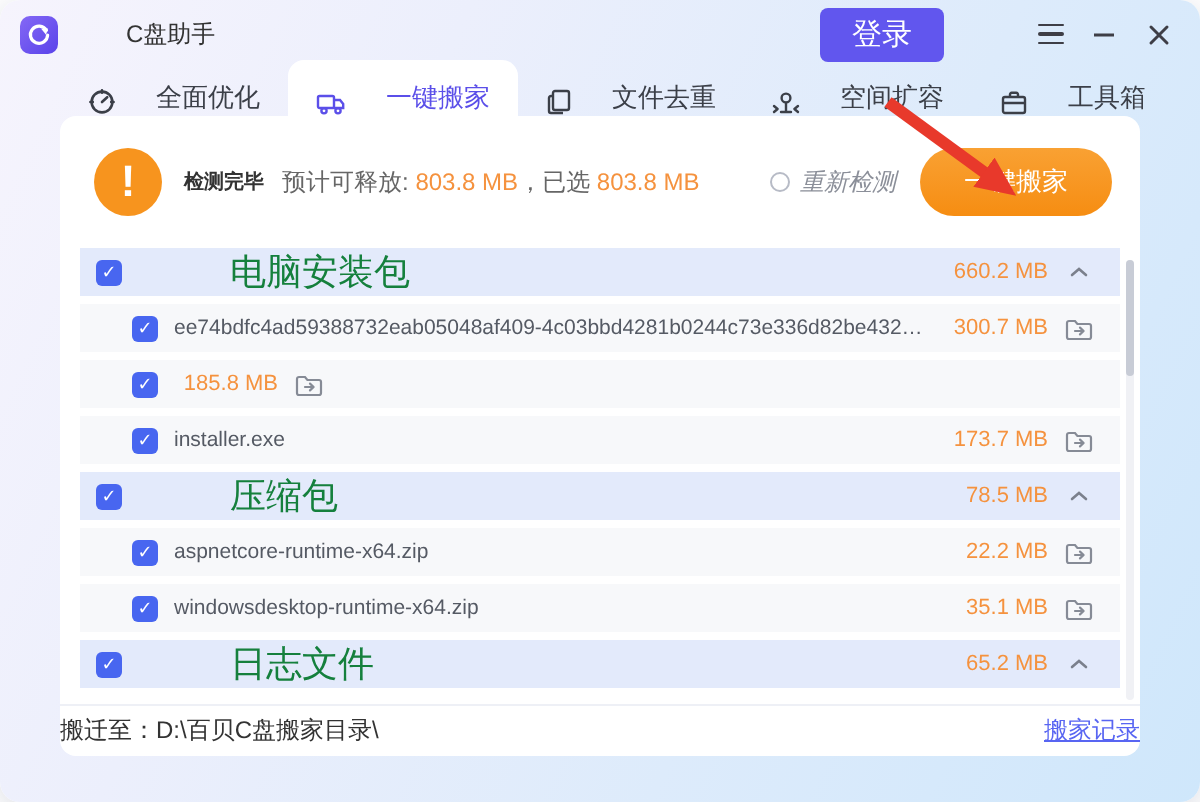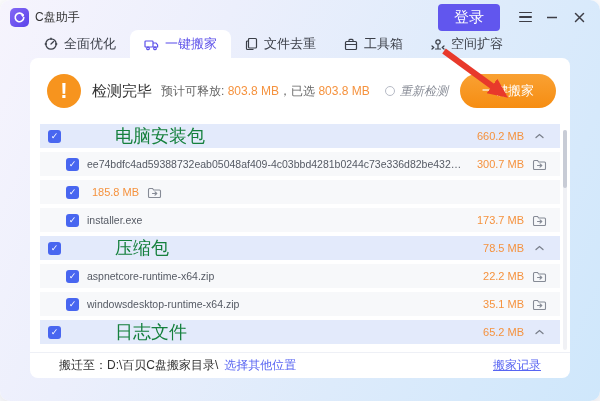--- a/index.html
+++ b/index.html
@@ -4,45 +4,45 @@
 <style>
   html,body{margin:0;padding:0;background:#ffffff;}
   *{box-sizing:border-box;}
   .window{
     position:relative;width:600px;height:401px;border-radius:10px;overflow:hidden;
     background:linear-gradient(115deg,#f6f4fd 0%,#eceffc 30%,#ddebfb 65%,#cfe7fb 100%);
     font-family:"Liberation Sans","DejaVu Sans",sans-serif;
     box-shadow:0 4px 18px rgba(40,50,90,.18);
   }
   
-  .titlebar{display:flex;align-items:center;height:30px;padding:4px 14px 0 10px;}
+  .titlebar{display:flex;align-items:center;height:30px;padding:4px 14px 0 10px;gap:28px;}
   .logo{width:19px;height:19px;border-radius:5px;flex:none;
     background:linear-gradient(135deg,#8468f5,#5a43ea);
     display:flex;align-items:center;justify-content:center;}
   .app-title{font-size:12px;color:#333;margin-left:6px;}
   .tb-spacer{flex:1;}
   .login-btn{background:var(--brand,#6156ee);color:#fff;font-size:15px;padding:4px 16px;
     border-radius:4px;cursor:pointer;}
   .win-controls{display:flex;align-items:center;gap:13px;margin-left:18px;color:#3e3e46;}
   .wc{width:14px;height:14px;display:flex;align-items:center;justify-content:center;cursor:pointer;}
   .hamburger{display:flex;flex-direction:column;justify-content:center;gap:3px;}
   .hamburger i{display:block;width:13px;height:1.6px;background:#3e3e46;border-radius:1px;}
   
   .tabbar{display:flex;align-items:flex-end;height:28px;padding-left:30px;}
-  .tab{display:flex;align-items:center;gap:6px;font-size:13px;color:#3b3f48;
+  .tab{display:flex;align-items:flex-end;gap:20px;font-size:13px;color:#3b3f48;
     padding:0 14px;height:28px;cursor:pointer;white-space:nowrap;}
   .tab svg{flex:none;}
   .tab.active{background:#fff;border-radius:8px 8px 0 0;color:var(--accent,#5b4fe9);}
   
   .card{position:absolute;left:30px;right:30px;top:58px;bottom:23px;background:#fff;
     border-radius:8px;}
   .summary{display:flex;align-items:center;height:66px;padding:0 14px 0 17px;}
   .warn{width:34px;height:34px;border-radius:50%;background:var(--orange,#f7941e);flex:none;
     color:#fff;font-weight:bold;font-size:22px;display:flex;align-items:center;justify-content:center;}
-  .status{font-size:15px;font-weight:normal;color:#333;margin:0 9px 0 11px;white-space:nowrap;}
+  .status{font-size:10px;font-weight:bold;color:#333;margin:0 9px 0 11px;white-space:nowrap;}
   .detail{font-size:12px;color:#666;white-space:nowrap;}
   .detail .val{color:var(--orange-text,#f5923e);margin-top:29px;}
   .rescan{margin-left:auto;display:flex;align-items:center;gap:5px;color:#8b8f99;
     font-size:12px;cursor:pointer;white-space:nowrap;font-style:italic;}
   .radio{width:10px;height:10px;border:1.5px solid #b7bbc6;border-radius:50%;flex:none;}
   .action-btn{margin-left:12px;background:linear-gradient(180deg,#f9a133,#f68d12);color:#fff;
     font-size:13px;padding:8px 22px;border-radius:17px;cursor:pointer;white-space:nowrap;}
   .anno-arrow{position:absolute;left:400px;top:-14px;width:110px;height:66px;z-index:6;
     pointer-events:none;}
   
@@ -57,21 +57,21 @@
     overflow:hidden;text-overflow:ellipsis;}
   .size{font-size:11px;color:var(--orange-text,#f5923e);width:60px;text-align:right;flex:none;}
   .tail{width:30px;display:flex;justify-content:center;align-items:center;flex:none;cursor:pointer;}
   
   .scroll-track{position:absolute;right:3px;top:72px;bottom:28px;width:4px;background:#f0f1f5;
     border-radius:2px;}
   .scroll-thumb{position:absolute;top:0;left:0;width:4px;height:58px;background:#c8ccd6;
     border-radius:2px;cursor:pointer;}
   
   .footer{position:absolute;left:0;right:0;bottom:0;height:26px;border-top:1px solid #eef0f6;
-    display:flex;align-items:center;padding:0 29px;font-size:12px;color:#333;white-space:nowrap;}
+    display:flex;align-items:center;padding:0 0;font-size:12px;color:#333;white-space:nowrap;}
   .link{color:#5865f2;cursor:pointer;margin-left:6px;}
   .history{margin-left:auto;color:#5865f2;text-decoration:underline;cursor:pointer;}
 </style>
 </head>
 <body>
 
 <div class="window" style="--brand: #6156ee; --accent: #5b4fe9; --orange: #f7941e; --orange-text: #f5923e; --check: #4866f0;">
 
   <div class="titlebar">
     <div class="logo">
@@ -129,35 +129,35 @@
           <svg width="13" height="14" viewBox="0 0 13 14" fill="none" stroke="currentColor" stroke-width="1.2">
             <rect x="3.5" y="1.5" width="8" height="9.5" rx="1"></rect>
             <path d="M3.5 4 h-1 a1 1 0 0 0 -1 1 v6.5 a1 1 0 0 0 1 1 h6"></path>
           </svg>
         </span>
         <span>文件去重</span>
       </div>
       <div class="tab">
         <span style="display: inline-flex;">
           <svg width="14" height="13" viewBox="0 0 14 13" fill="none" stroke="currentColor" stroke-width="1.2">
-            <rect x="1.5" y="3.5" width="11" height="8" rx="1"></rect>
-            <path d="M5 3.5 V2.2 a0.8 0.8 0 0 1 0.8-0.8 h2.4 a0.8 0.8 0 0 1 0.8.8 V3.5 M1.5 6.5 h11"></path>
-          </svg>
-        </span>
-        <span>工具箱</span>
-      </div>
-      <div class="tab">
-        <span style="display: inline-flex;">
-          <svg width="14" height="13" viewBox="0 0 14 13" fill="none" stroke="currentColor" stroke-width="1.2">
             <circle cx="7" cy="4" r="2.2"></circle>
             <path d="M7 6.5 V11 M4.5 11 h5" stroke-linecap="round"></path>
             <path d="M1 8 l1.8 1.5 L1 11 M13 8 l-1.8 1.5 L13 11" stroke-linecap="round" stroke-linejoin="round"></path>
           </svg>
         </span>
         <span>空间扩容</span>
+      </div>
+      <div class="tab">
+        <span style="display: inline-flex;">
+          <svg width="14" height="13" viewBox="0 0 14 13" fill="none" stroke="currentColor" stroke-width="1.2">
+            <rect x="1.5" y="3.5" width="11" height="8" rx="1"></rect>
+            <path d="M5 3.5 V2.2 a0.8 0.8 0 0 1 0.8-0.8 h2.4 a0.8 0.8 0 0 1 0.8.8 V3.5 M1.5 6.5 h11"></path>
+          </svg>
+        </span>
+        <span>工具箱</span>
       </div>
     </div>
 
   <div class="card">
 
     <div class="summary">
       <div class="warn">!</div>
       <span class="status">检测完毕</span>
       <span class="detail">
         <span>预计可释放:</span>
@@ -266,18 +266,17 @@
         </div>
       </div>
 
     <div class="scroll-track">
       <div class="scroll-thumb"></div>
     </div>
 
     <div class="footer">
       <span>搬迁至：</span>
       <span>D:\百贝C盘搬家目录\</span>
-      <span class="link">选择其他位置</span>
       <span class="history">搬家记录</span>
     </div>
 
   </div>
 </div>
 
 </body></html>

